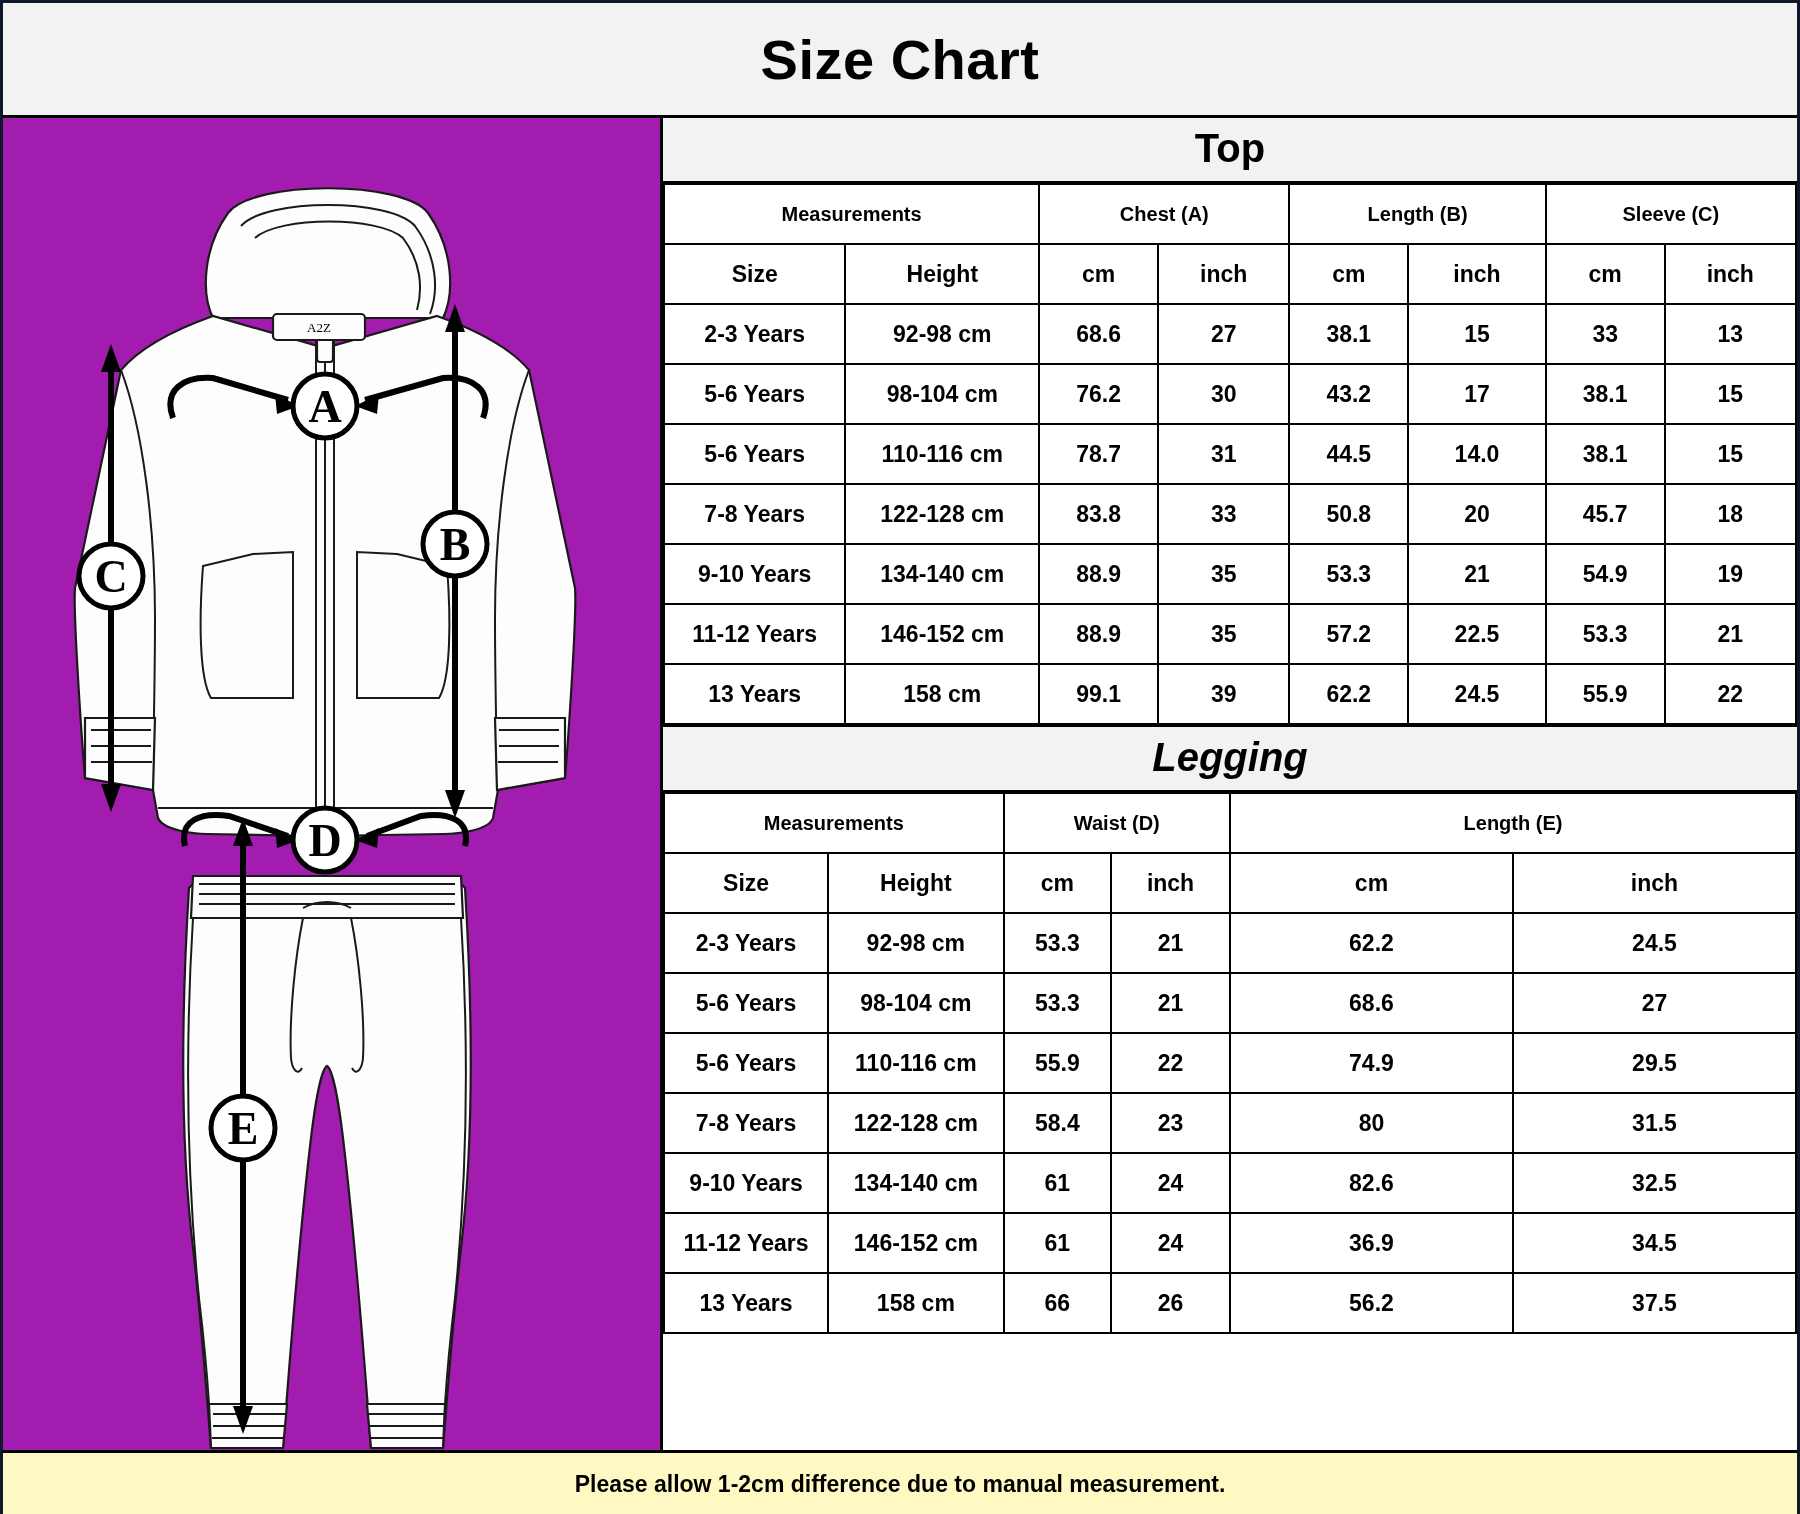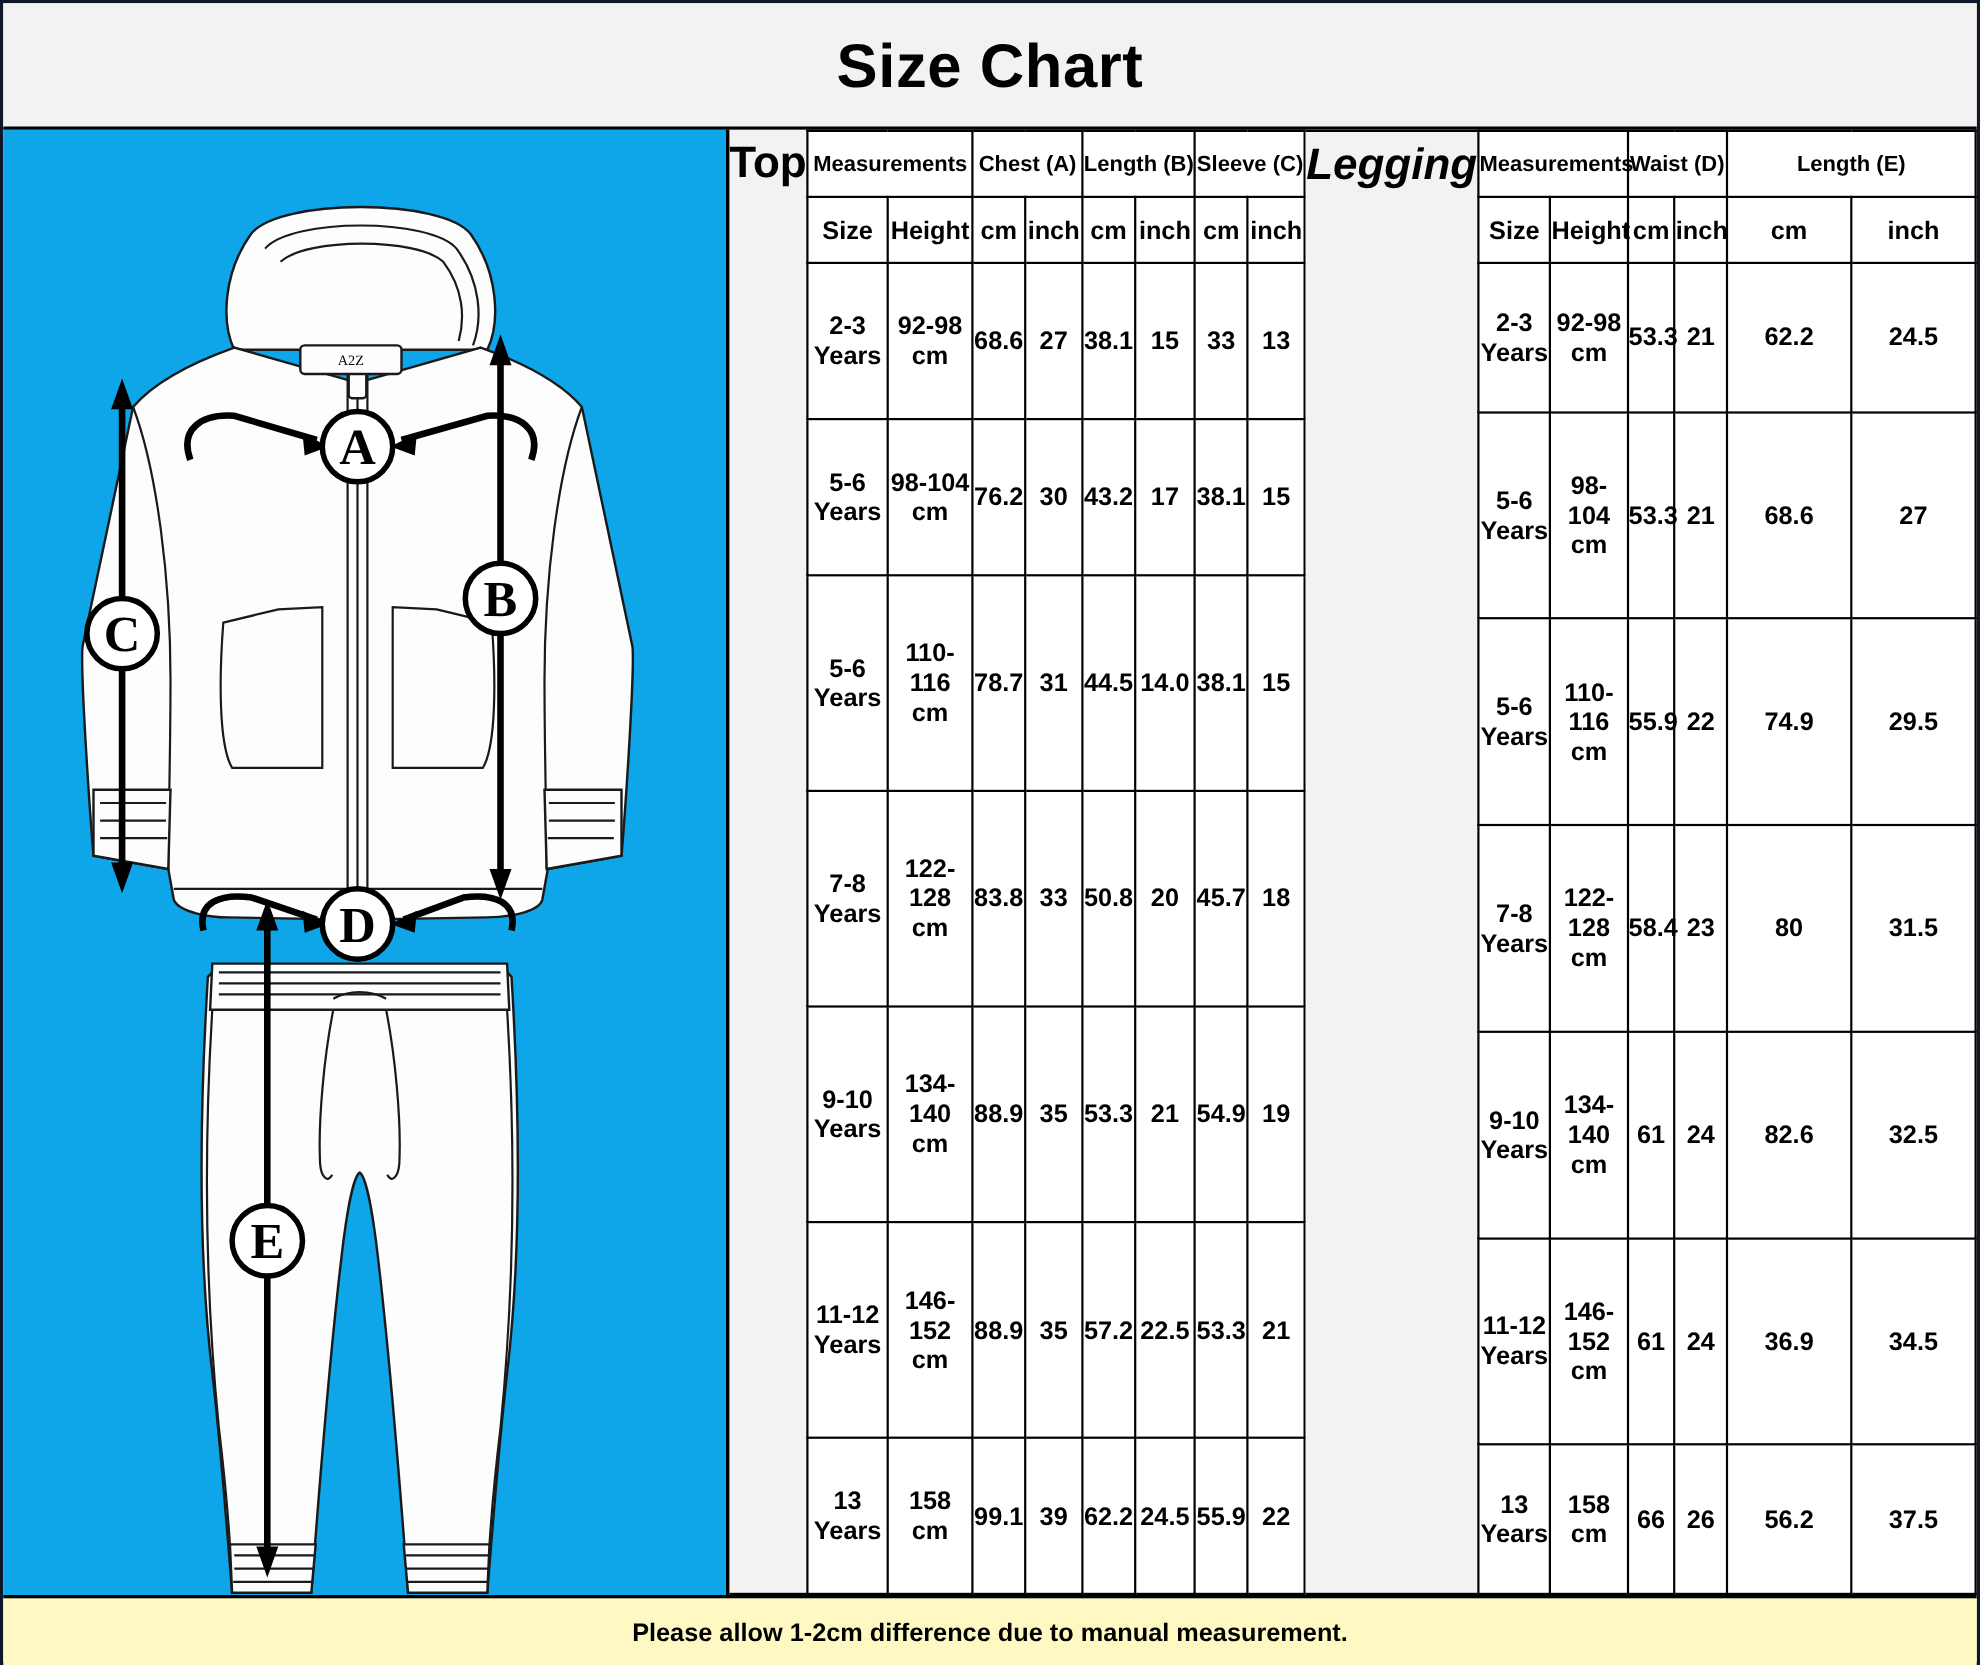--- a/index.html
+++ b/index.html
@@ -37,27 +37,27 @@
   .body-wrap {
     display: flex;
     height: 1332px;
     box-sizing: border-box;
   }
   .illus {
     width: 660px;
     border-right: 3px solid #000;
     box-sizing: border-box;
     position: relative;
-    background: #0ea5e9;
+    background: #a21caf;
     overflow: hidden;
   }
   .tables {
     flex: 1;
     display: flex;
-    flex-direction: row;
+    flex-direction: column;
     box-sizing: border-box;
   }
   .section-title {
     background: #f2f2f2;
     border-bottom: 2px solid #000;
     text-align: center;
     font-size: 40px;
     font-weight: bold;
     padding: 8px 0 10px 0;
     color: #000;

